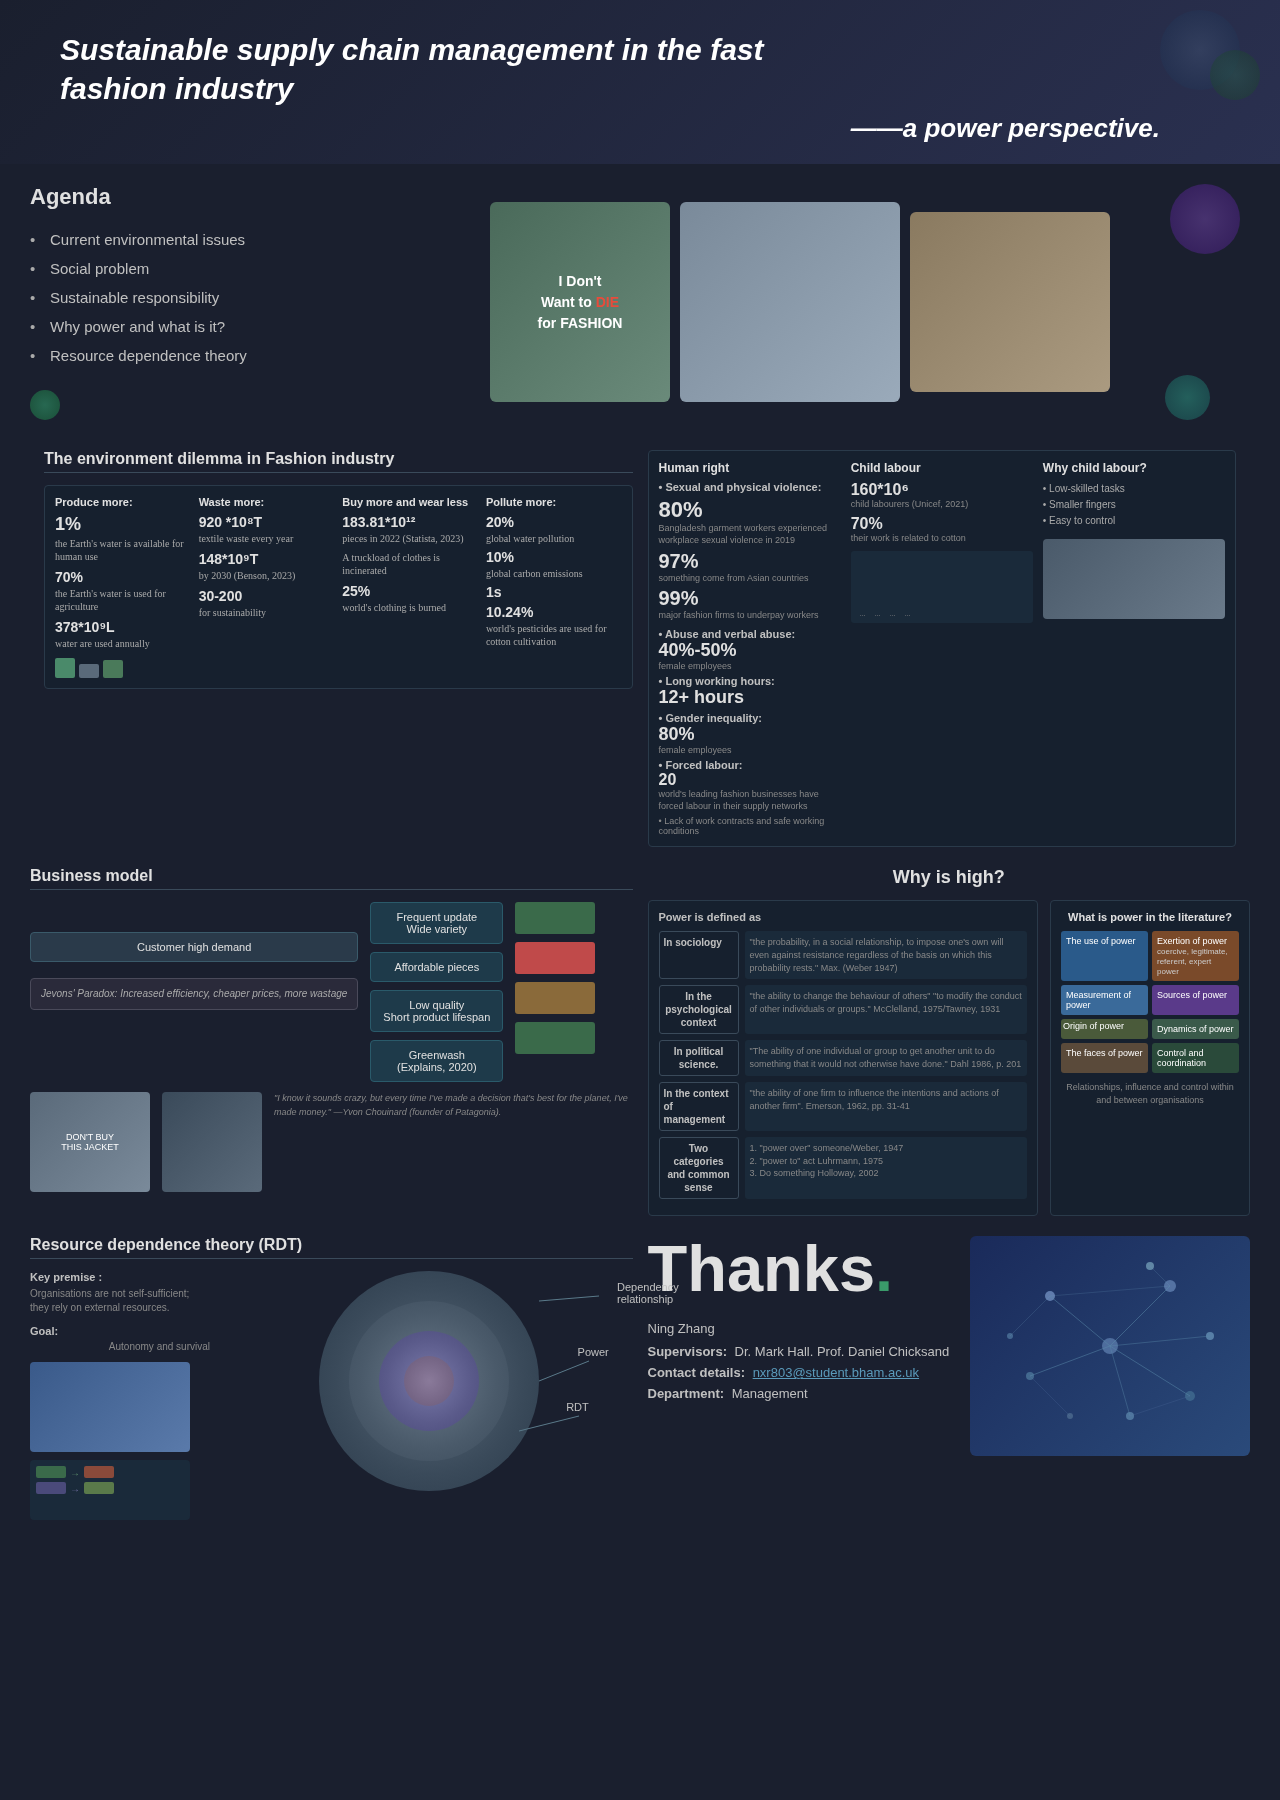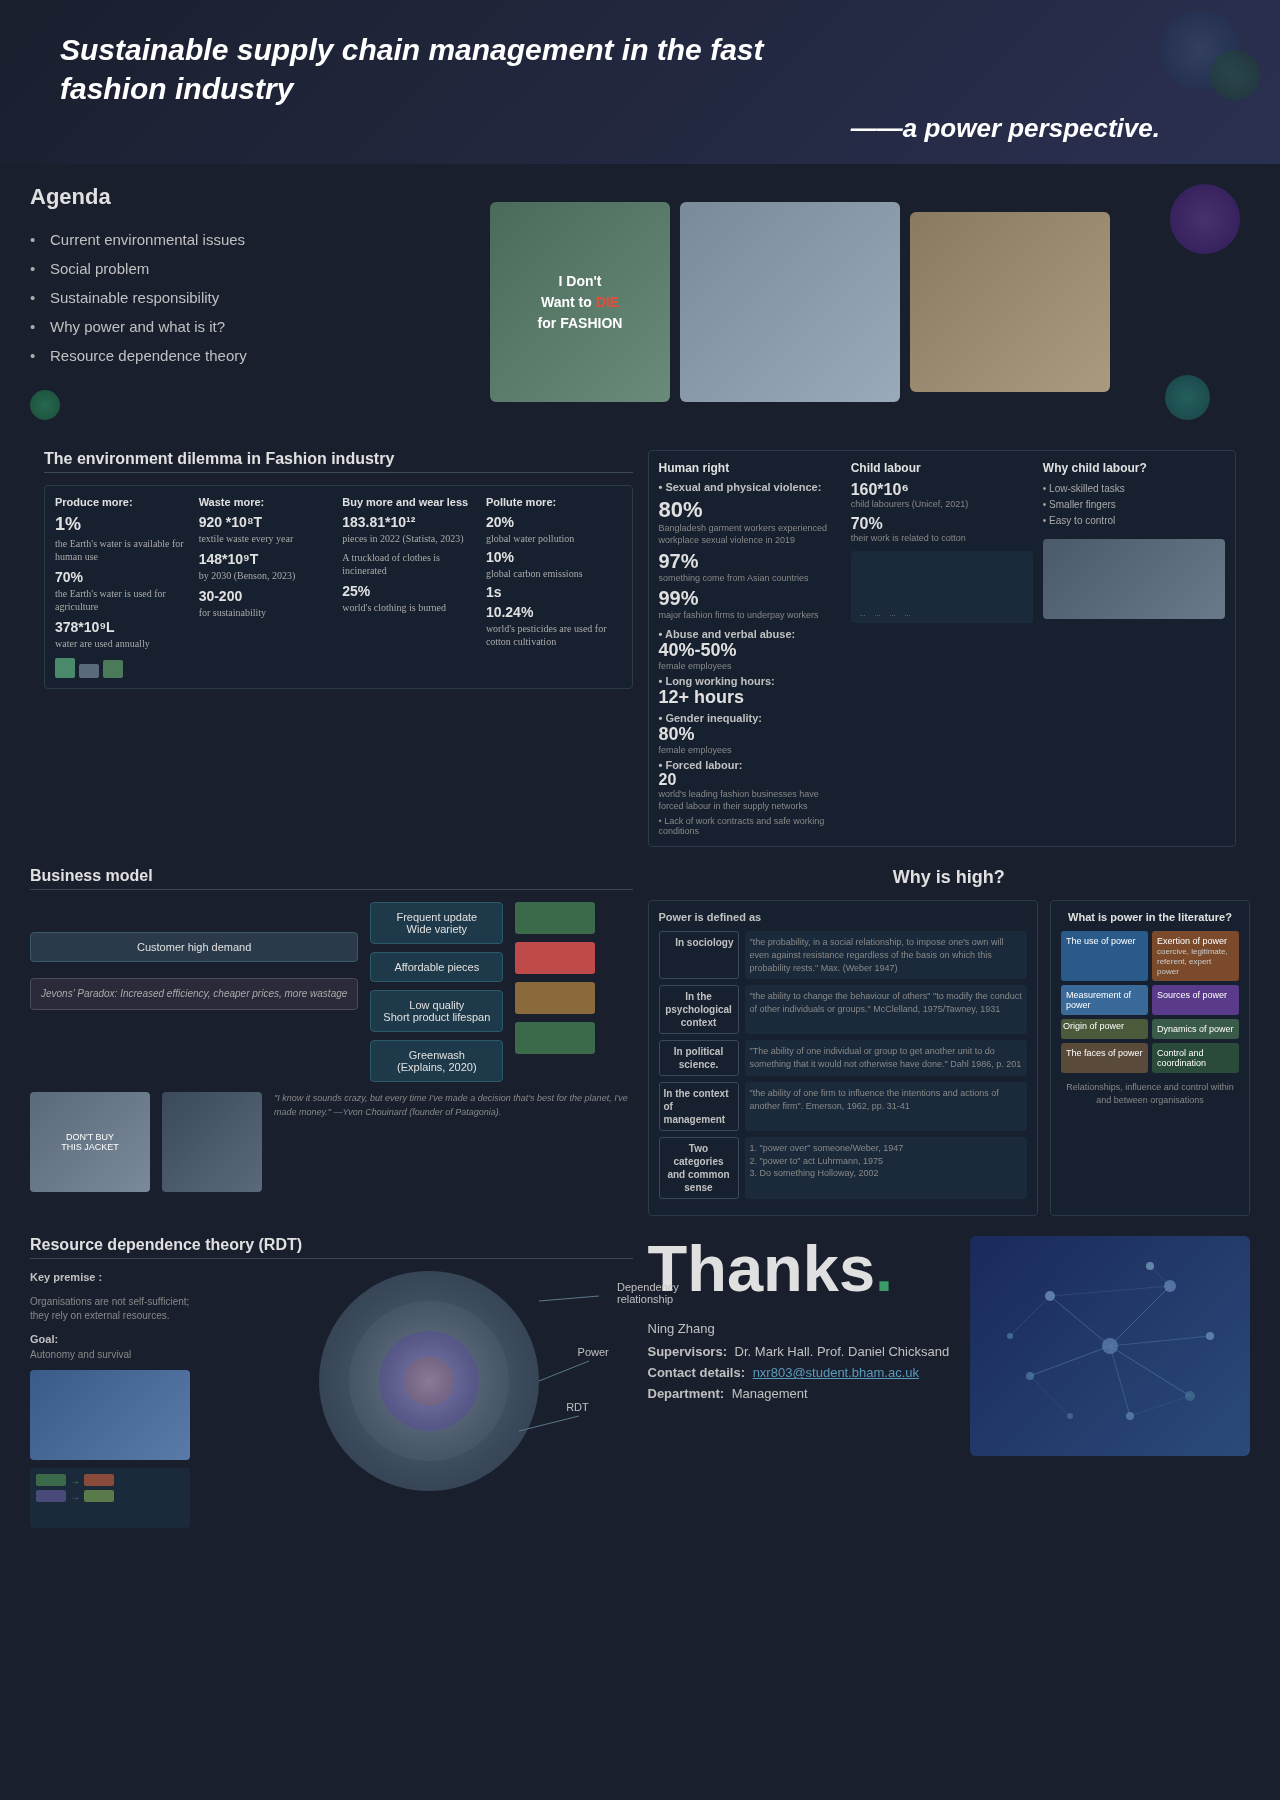--- a/index.html
+++ b/index.html
@@ -375,21 +375,21 @@
   </div>
 
   <div class="bm-right">
     <div class="why-power-title">Why is high?</div>
     <div style="display:flex;gap:12px;">
 
       <div style="flex:1;background:#16202e;border:1px solid #2a3a4a;border-radius:4px;padding:10px;">
         <div style="font-size:11px;font-weight:bold;color:#c0c0c0;margin-bottom:8px;">Power is defined as</div>
 
         <div style="display:flex;gap:6px;margin-bottom:6px;">
-          <div style="font-size:10px;font-weight:bold;color:#c0c0c0;flex:0 0 80px;border:1px solid #3a4a5a;border-radius:3px;padding:4px;text-align:right;line-height:1.3;">In sociology</div>
+          <div style="font-size:10px;font-weight:bold;color:#c0c0c0;flex:0 0 80px;border:1px solid #3a4a5a;border-radius:3px;padding:4px;text-align:left;line-height:1.3;">In sociology</div>
           <div style="font-size:9px;color:#888;flex:1;background:#1a2a3a;border-radius:3px;padding:5px;line-height:1.4;">"the probability, in a social relationship, to impose one's own will even against resistance regardless of the basis on which this probability rests." Max. (Weber 1947)</div>
         </div>
         <div style="display:flex;gap:6px;margin-bottom:6px;">
           <div style="font-size:10px;font-weight:bold;color:#c0c0c0;flex:0 0 80px;border:1px solid #3a4a5a;border-radius:3px;padding:4px;text-align:center;line-height:1.3;">In the psychological context</div>
           <div style="font-size:9px;color:#888;flex:1;background:#1a2a3a;border-radius:3px;padding:5px;line-height:1.4;">"the ability to change the behaviour of others" "to modify the conduct of other individuals or groups." McClelland, 1975/Tawney, 1931</div>
         </div>
         <div style="display:flex;gap:6px;margin-bottom:6px;">
           <div style="font-size:10px;font-weight:bold;color:#c0c0c0;flex:0 0 80px;border:1px solid #3a4a5a;border-radius:3px;padding:4px;text-align:center;line-height:1.3;">In political science.</div>
           <div style="font-size:9px;color:#888;flex:1;background:#1a2a3a;border-radius:3px;padding:5px;line-height:1.4;">"The ability of one individual or group to get another unit to do something that it would not otherwise have done." Dahl 1986, p. 201</div>
         </div>
@@ -421,24 +421,24 @@
   </div>
 </div>
 
 <div class="bottom-two-sections">
 
   <div class="bottom-left">
     <div class="section-title">Resource dependence theory (RDT)</div>
     <div style="display:flex;gap:15px;align-items:flex-start;">
 
       <div style="flex:0 0 180px;">
-        <div style="font-size:11px;font-weight:bold;color:#c0c0c0;margin-bottom:12px;">Key premise :</div>
+        <div style="font-size:11px;font-weight:bold;color:#c0c0c0;margin-bottom:4px;">Key premise :</div>
         <div style="font-size:10px;color:#888;line-height:1.4;margin-bottom:10px;">Organisations are not self-sufficient; they rely on external resources.</div>
         <div style="font-size:11px;font-weight:bold;color:#c0c0c0;margin-bottom:4px;">Goal:</div>
-        <div style="font-size:10px;color:#888;margin-bottom:10px;">Autonomy and survival</div>
+        <div style="font-size:10px;color:#888;margin-bottom:10px;text-align:right;">Autonomy and survival</div>
         <div style="width:160px;height:90px;background:linear-gradient(135deg,#3a5a8a,#5a7aaa);border-radius:4px;"></div>
         <div style="width:160px;height:60px;background:#1a2a3a;border-radius:4px;margin-top:8px;padding:6px;">
           <div style="display:flex;align-items:center;gap:4px;margin-bottom:4px;">
             <div style="width:30px;height:12px;background:#3a6a4a;border-radius:2px;"></div>
             <div style="color:#5a8a6a;font-size:10px;">→</div>
             <div style="width:30px;height:12px;background:#8a4a3a;border-radius:2px;"></div>
           </div>
           <div style="display:flex;align-items:center;gap:4px;">
             <div style="width:30px;height:12px;background:#4a4a7a;border-radius:2px;"></div>
             <div style="color:#6a6a9a;font-size:10px;">→</div>

